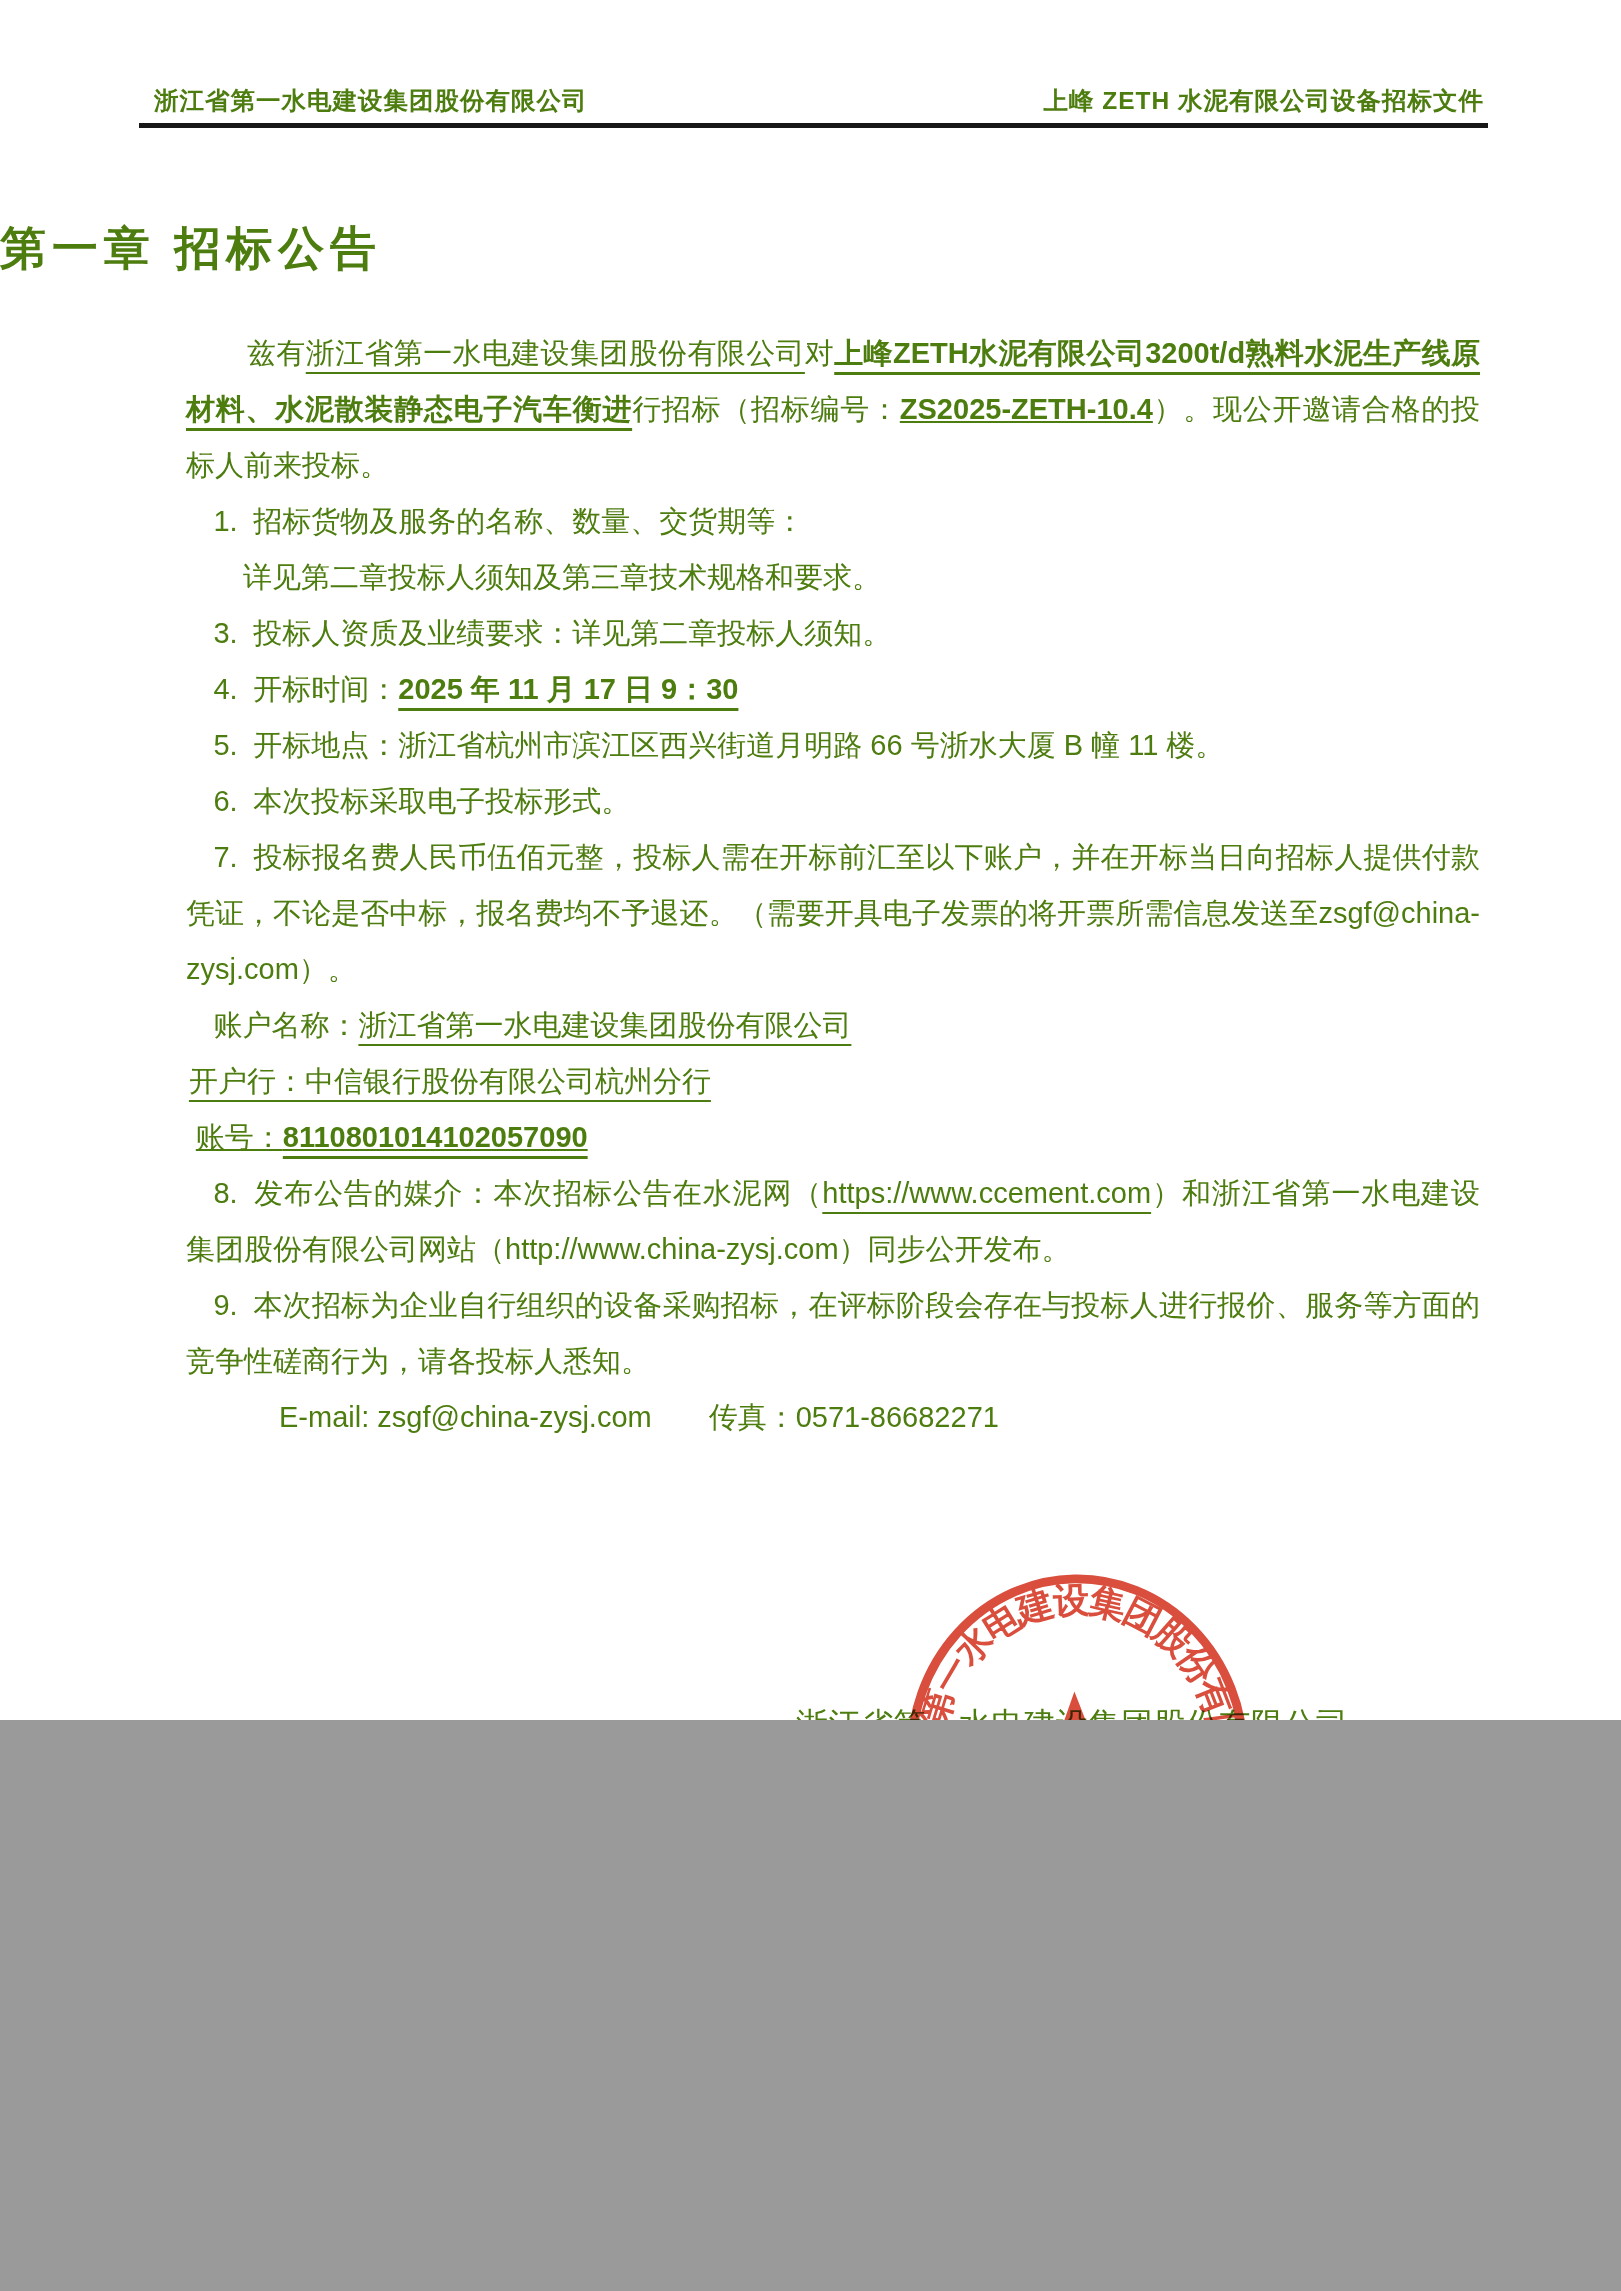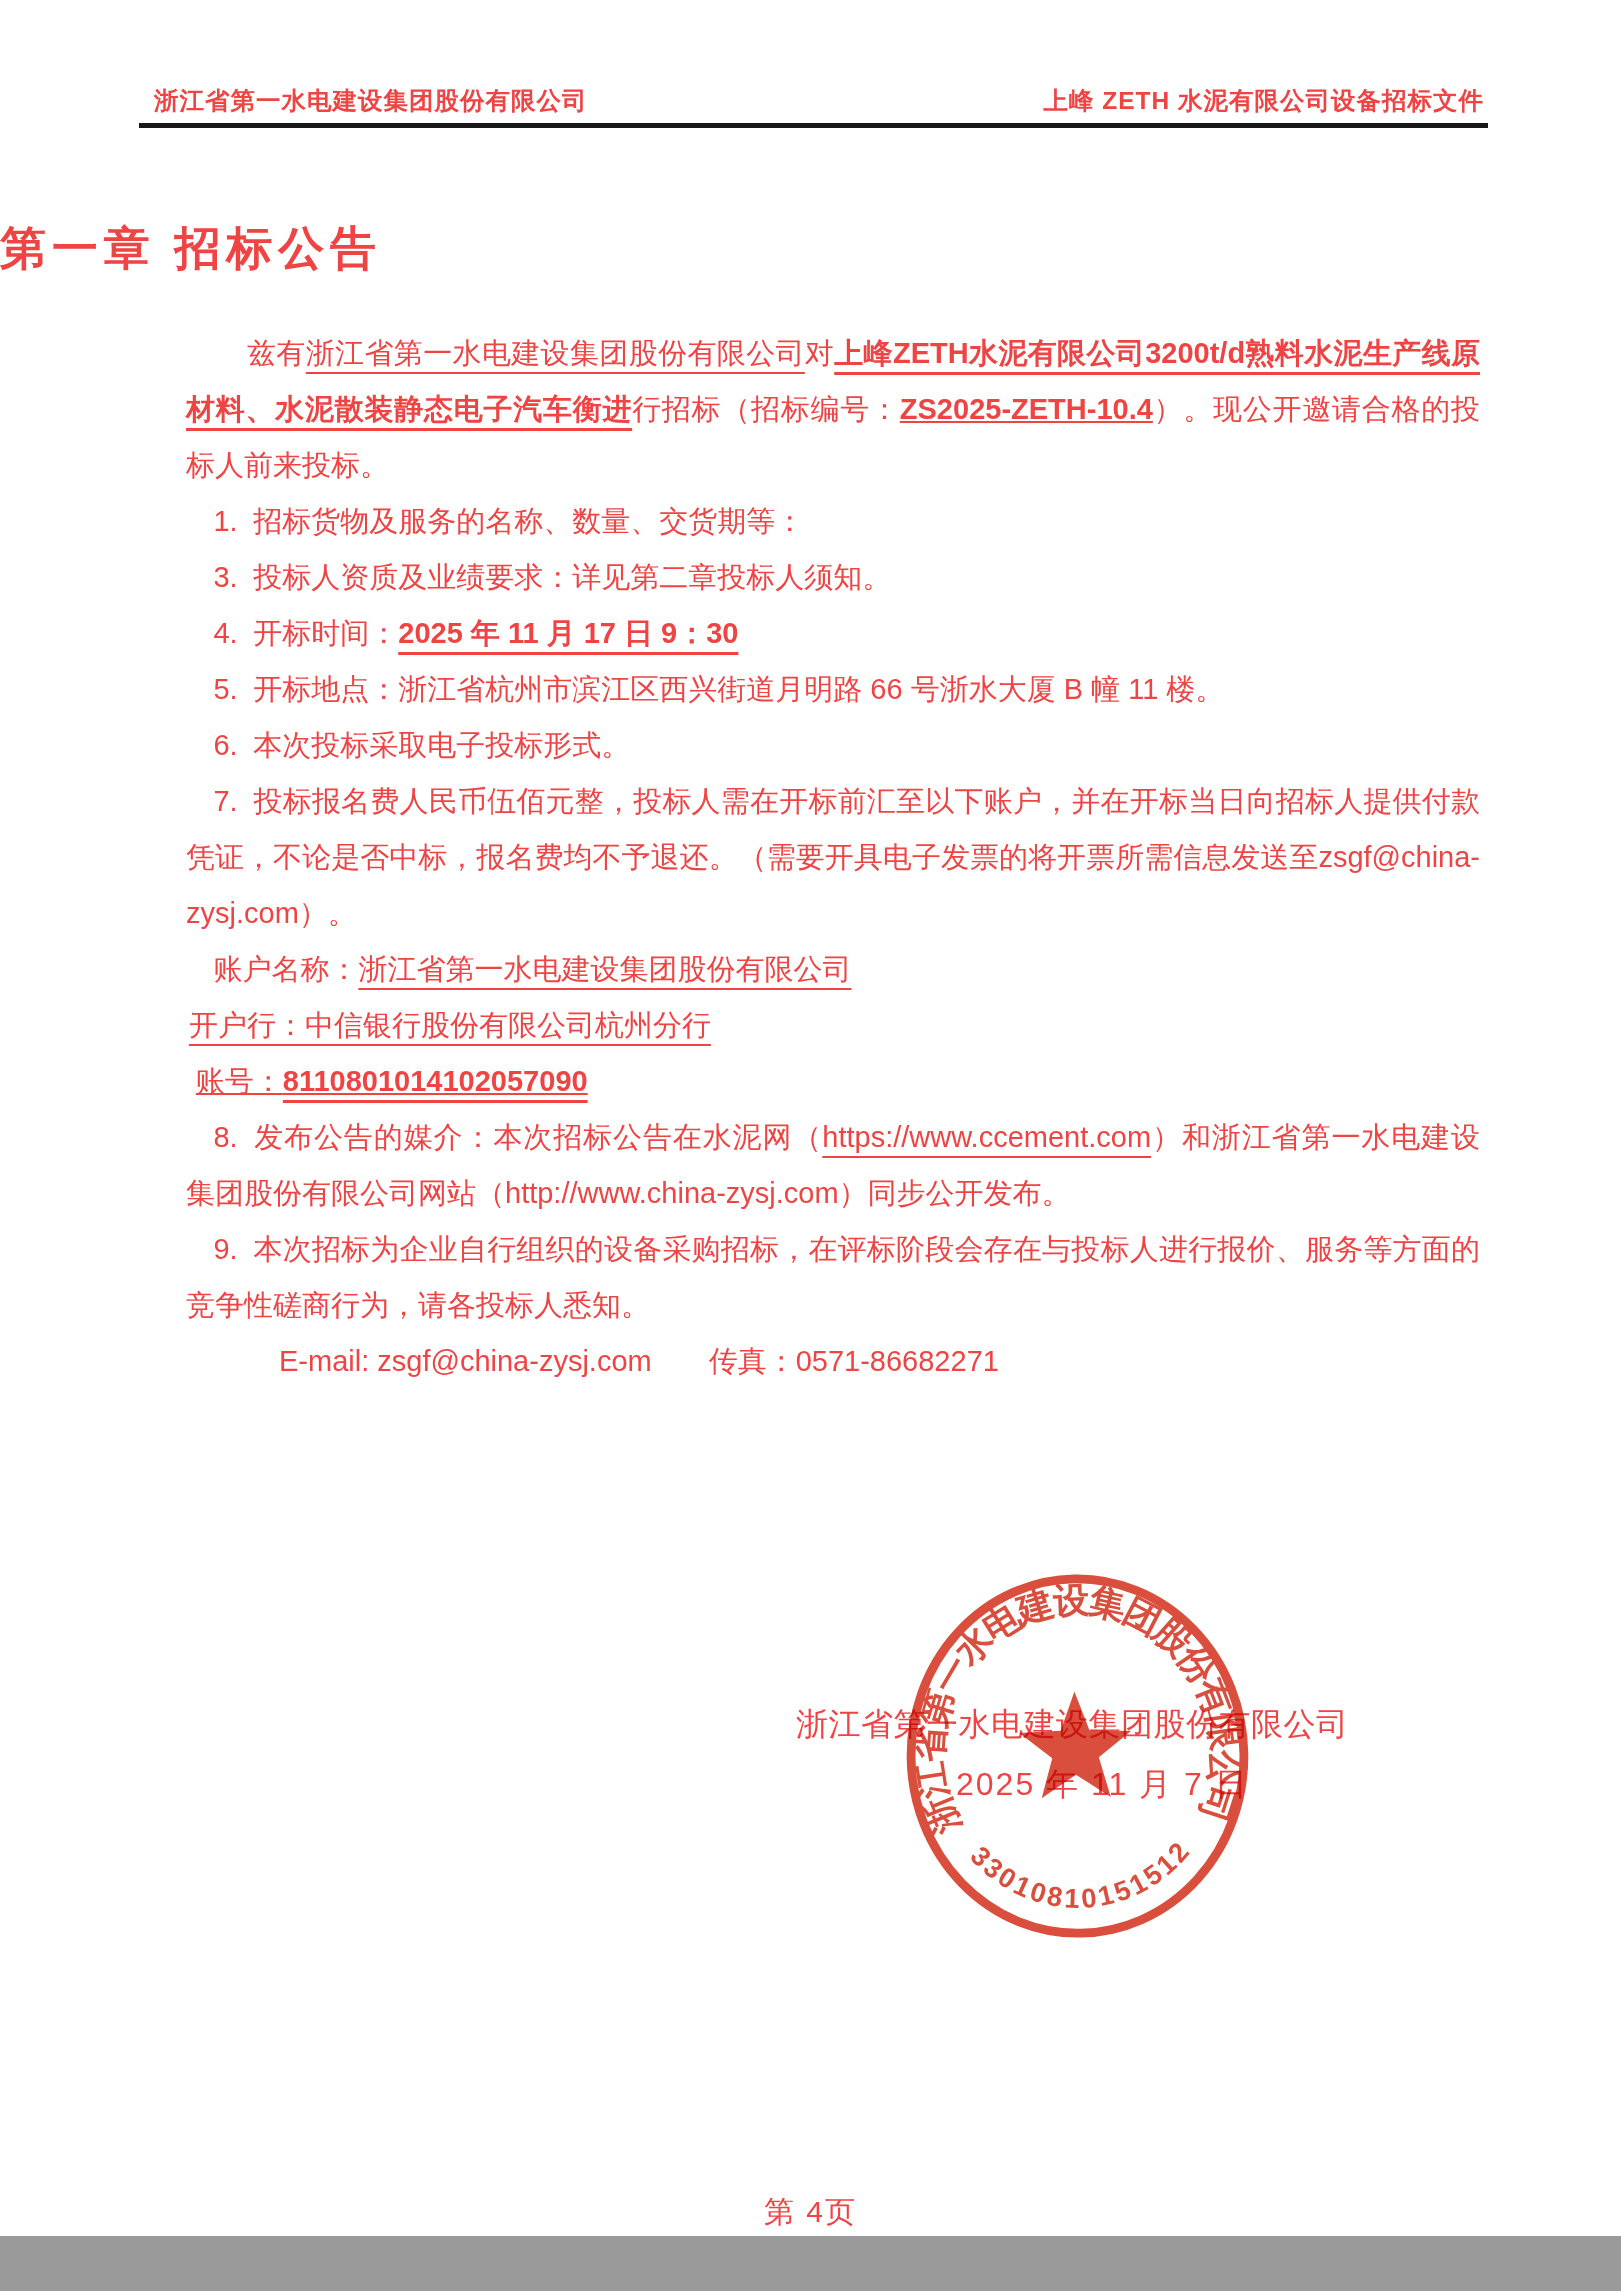--- a/index.html
+++ b/index.html
@@ -1,22 +1,22 @@
 <!DOCTYPE html>
 <html><head>
 <meta charset="utf-8">
 <style>
   html,body{margin:0;padding:0;background:#9a9a9a;}
   .page{
     position:relative;
-    width:1621px;height:2236px;
+    width:1621px;height:1720px;
     margin:0 auto;
     background:#ffffff;
     font-family:"Liberation Sans","DejaVu Sans",sans-serif;
-    color:#ef4444;
+    color:#4d7c0f;
     overflow:hidden;
   }
   
   .header{
     position:absolute;top:84px;left:154px;right:137px;
     display:flex;justify-content:space-between;align-items:baseline;
     font-size:24.5px;font-weight:bold;letter-spacing:1px;
   }
   .header-rule{
     position:absolute;top:123px;left:139px;right:133px;height:4.9px;
@@ -71,20 +71,21 @@
   </div>
   <div class="header-rule"></div>
 
   <h1 class="title">第一章 招标公告</h1>
 
   <div class="body">
 
     <p class="para ind-intro"><span>兹有</span><span class="u">浙江省第一水电建设集团股份有限公司</span><span>对</span><span class="bu">上峰ZETH水泥有限公司3200t/d熟料水泥生产线原材料、水泥散装静态电子汽车衡进</span><span>行招标（招标编号：</span><span class="b">ZS2025-ZETH-10.4</span><span>）。现公开邀请合格的投标人前来投标。</span></p>
 
     <p class="para ind-item"><span class="num">1.</span><span>招标货物及服务的名称、数量、交货期等：</span></p>
+    <p class="para ind-sub">详见第二章投标人须知及第三章技术规格和要求。</p>
 
 
     <p class="para ind-item"><span class="num">3.</span><span>投标人资质及业绩要求：详见第二章投标人须知。</span></p>
 
     <p class="para ind-item"><span class="num">4.</span><span>开标时间：</span><span class="bu">2025 年 11 月 17 日 9：30</span></p>
 
     <p class="para ind-item"><span class="num">5.</span><span>开标地点：浙江省杭州市滨江区西兴街道月明路 66 号浙水大厦 B 幢 11 楼。</span></p>
 
     <p class="para ind-item"><span class="num">6.</span><span>本次投标采取电子投标形式。</span></p>
 

